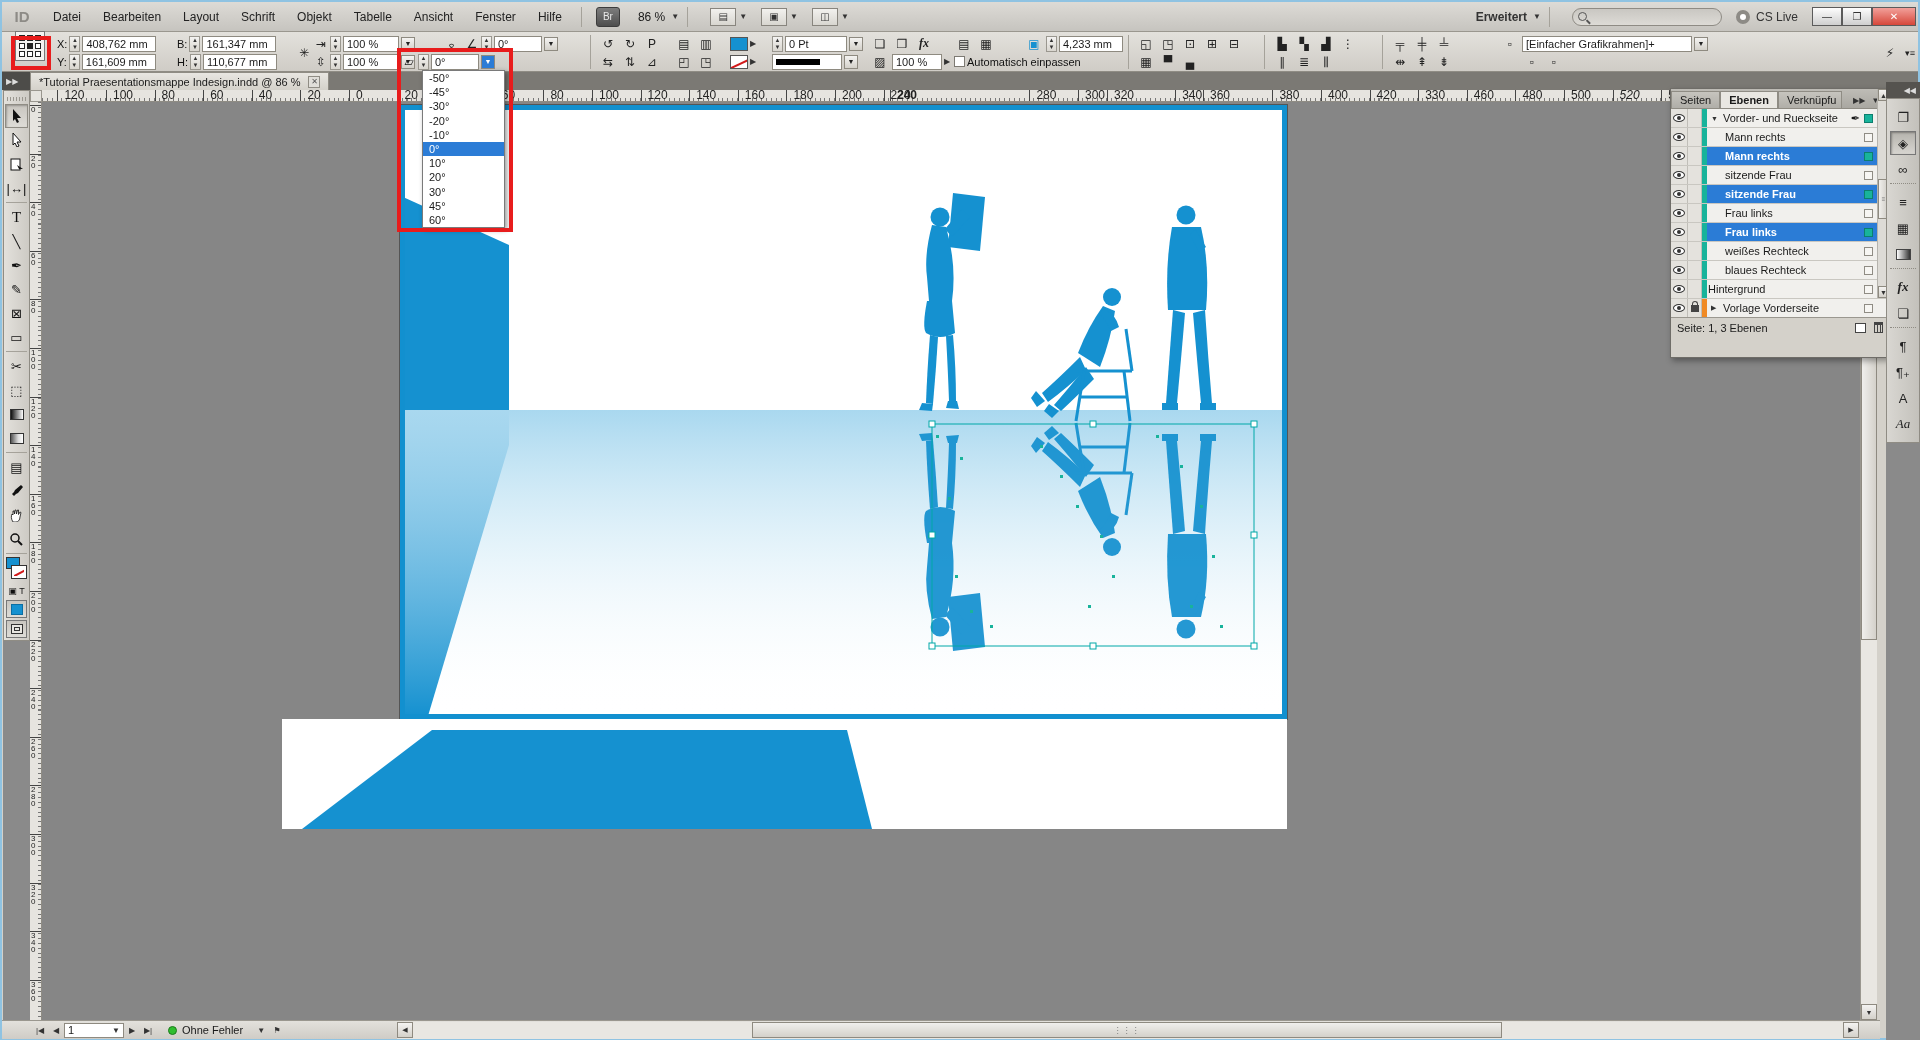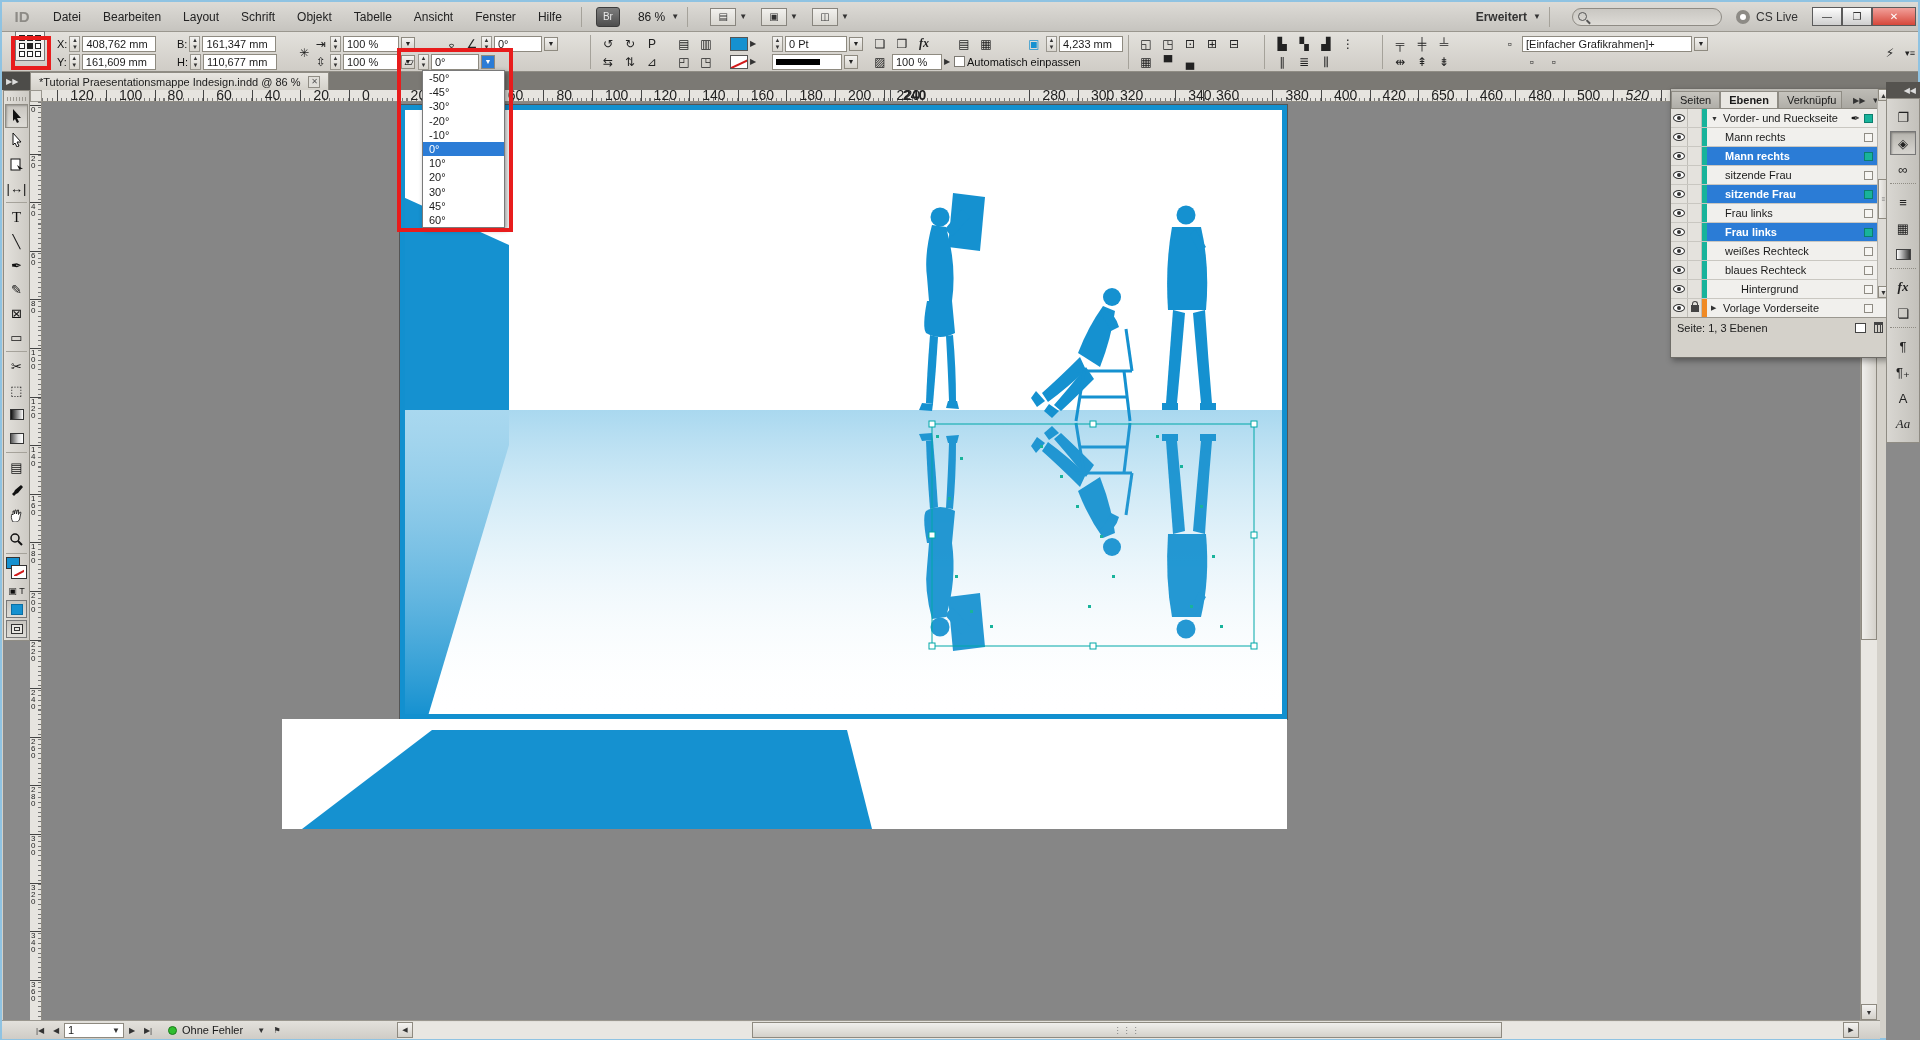--- a/index.html
+++ b/index.html
@@ -77,22 +77,22 @@
   #doc-tab .x { width:12px; height:12px; border:1px solid #8f8c84; background:#e0ded9;
     font-size:8px; display:flex; align-items:center; justify-content:center; color:#555; }
 
   
   #ruler-corner { position:absolute; left:28px; top:88px; width:12px; height:12px;
     background:#e6e4df; border:1px solid #9a978f; }
   #hruler { position:absolute; left:40px; top:88px; width:1818px; height:12px; overflow:hidden;
     background:#e6e4df; border-bottom:1px solid #8f8c84;
     background-image:repeating-linear-gradient(90deg,#777 0 1px,transparent 1px 4.86px);
     background-size:100% 3px; background-position:0 100%; background-repeat:no-repeat; }
-  .hlab { position:absolute; top:0; font-size:14px; color:#222; border-left:1px solid #444;
-    padding-left:12px; height:12px; line-height:10px; }
+  .hlab { position:absolute; top:0; font-size:12px; color:#222; border-left:1px solid #444;
+    padding-left:6px; height:12px; line-height:10px; }
   #vruler { position:absolute; left:28px; top:100px; width:12px; height:918px; overflow:hidden;
     background:#e6e4df; border-right:1px solid #8f8c84;
     background-image:repeating-linear-gradient(180deg,#777 0 1px,transparent 1px 4.86px);
     background-size:3px 100%; background-position:100% 0; background-repeat:no-repeat; }
   .vlab { position:absolute; left:0; width:11px; font-size:8px; line-height:7px; color:#222;
     border-top:1px solid #444; white-space:pre; padding-left:1px; }
 
   #toolbar { position:absolute; left:1px; top:88px; width:27px; height:930px; background:#8a8a8a; }
   #toolbar-panel { width:27px; background:linear-gradient(90deg,#e3e1dc,#cdcac4);
     border:1px solid #8f8c84; padding-top:6px; }
@@ -491,21 +491,21 @@
       <span class="hlab" style="left: 848px; font-weight: bold;">240</span>
       <span class="hlab" style="left: 938.8px; margin-top: 22px;">260</span>
       <span class="hlab" style="left: 987.4px;">280</span>
       <span class="hlab" style="left: 1036px;">300</span>
       <span class="hlab" style="left: 1065px;">320</span>
       <span class="hlab" style="left: 1133.2px;">340</span>
       <span class="hlab" style="left: 1161px;">360</span>
       <span class="hlab" style="left: 1230.4px; text-align: center;">380</span>
       <span class="hlab" style="left: 1279px;">400</span>
       <span class="hlab" style="left: 1327.6px;">420</span>
-      <span class="hlab" style="left: 1376.2px;">650</span>
+      <span class="hlab" style="left: 1376.2px;">330</span>
       <span class="hlab" style="left: 1424.8px;">460</span>
       <span class="hlab" style="left: 1473.4px;">480</span>
       <span class="hlab" style="left: 1522px;">500</span>
       <span class="hlab" style="left: 1570.6px; font-style: italic;">520</span>
       <span class="hlab" style="left: 1619.2px;">540</span>
       <span class="hlab" style="left: 1667.8px;">560</span>
       <span class="hlab" style="left: 1716.4px;">580</span>
       <span class="hlab" style="left: 1765px;">600</span>
       <span class="hlab" style="left: 1813.6px;">620</span>
     </div>
@@ -878,21 +878,21 @@
           </span>
           <span class="sq"></span>
           <span style="width: 12px;"></span>
         </div>
         <div class="lrow">
           <span class="lcell eyec">
             <span class="eye"></span>
           </span>
           <span class="lcell lockc"></span>
           <span class="lbar" style="background: rgb(24, 179, 155);"></span>
-          <span class="lname" style="padding-left: 34px;">
+          <span class="lname" style="padding-left: 1px;">
             <span>Hintergrund</span>
           </span>
           <span class="sq"></span>
           <span style="width: 12px;"></span>
         </div>
         <div class="lrow">
           <span class="lcell eyec">
             <span class="eye"></span>
           </span>
           <span class="lcell lockc">

